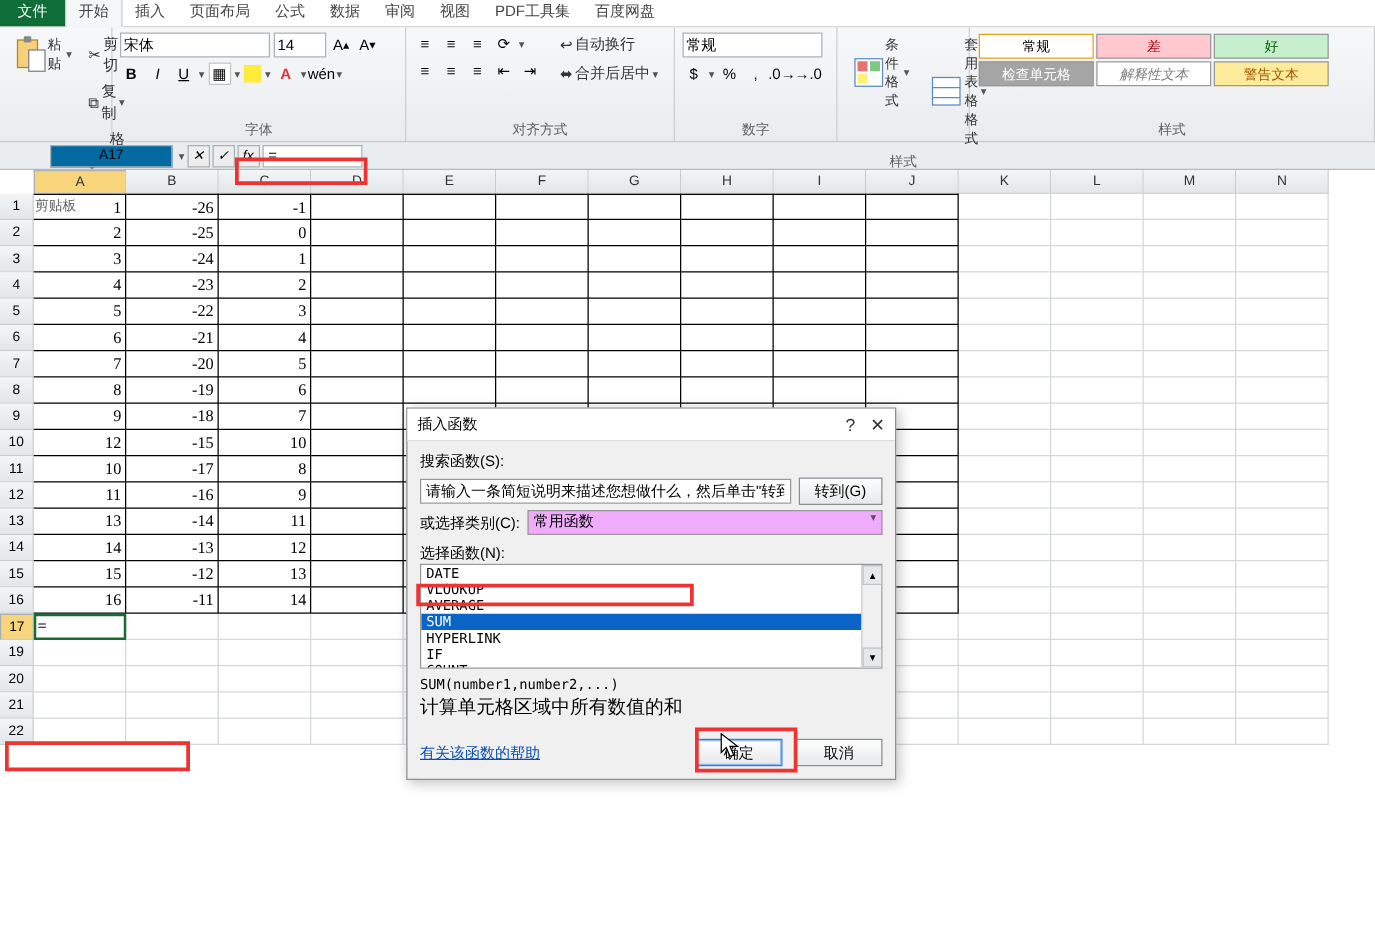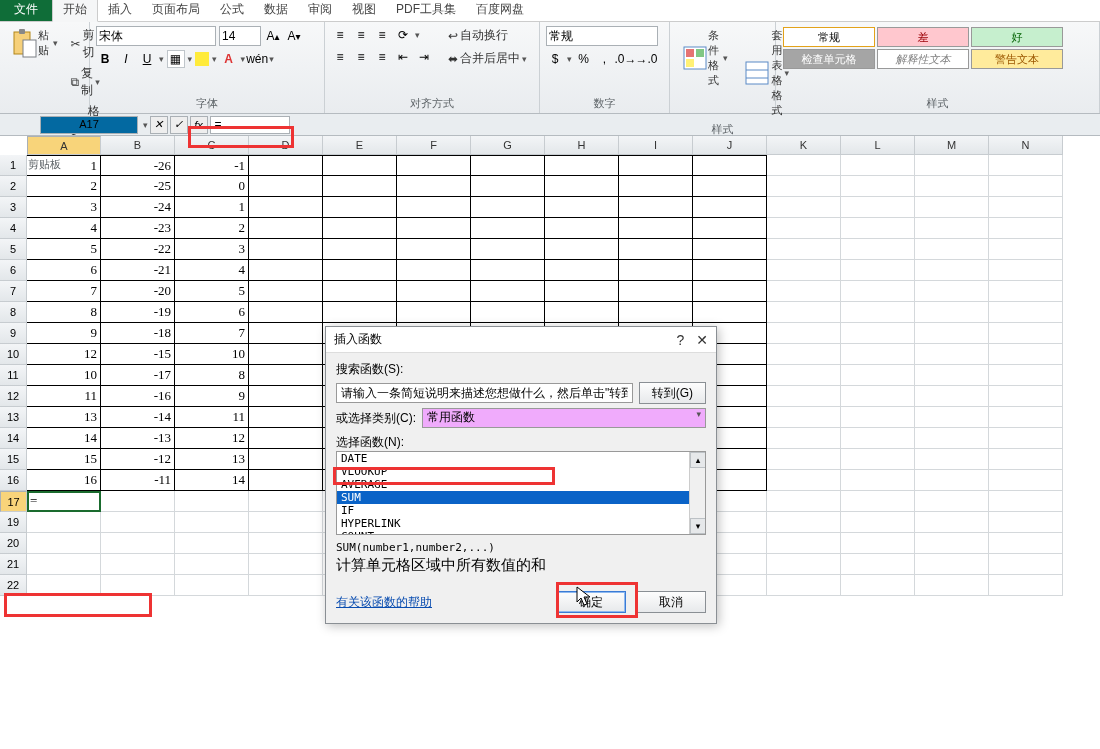--- a/index.html
+++ b/index.html
@@ -658,22 +658,22 @@
       <span>或选择类别(C):</span>
       <div class="dlg-select"><span>常用函数</span><span style="float:right" class="carets">▾</span></div>
     </div>
     <div style="margin-top:6px">选择函数(N):</div>
     <div class="listbox">
       <div id="fn-items">
           <div class="item">DATE</div>
           <div class="item">VLOOKUP</div>
           <div class="item">AVERAGE</div>
           <div class="item selected">SUM</div>
+          <div class="item">HYPERLINK</div>
           <div class="item">IF</div>
-          <div class="item">HYPERLINK</div>
           <div class="item">COUNT</div>
         </div>
       <div class="listbox-scroll">
         <div class="scroll-btn">▴</div>
         <div style="flex:1"></div>
         <div class="scroll-btn" style="position:absolute;bottom:0">▾</div>
       </div>
     </div>
     <div class="dlg-desc">SUM(number1,number2,...)</div>
     <div style="font-size:15px">计算单元格区域中所有数值的和</div>

